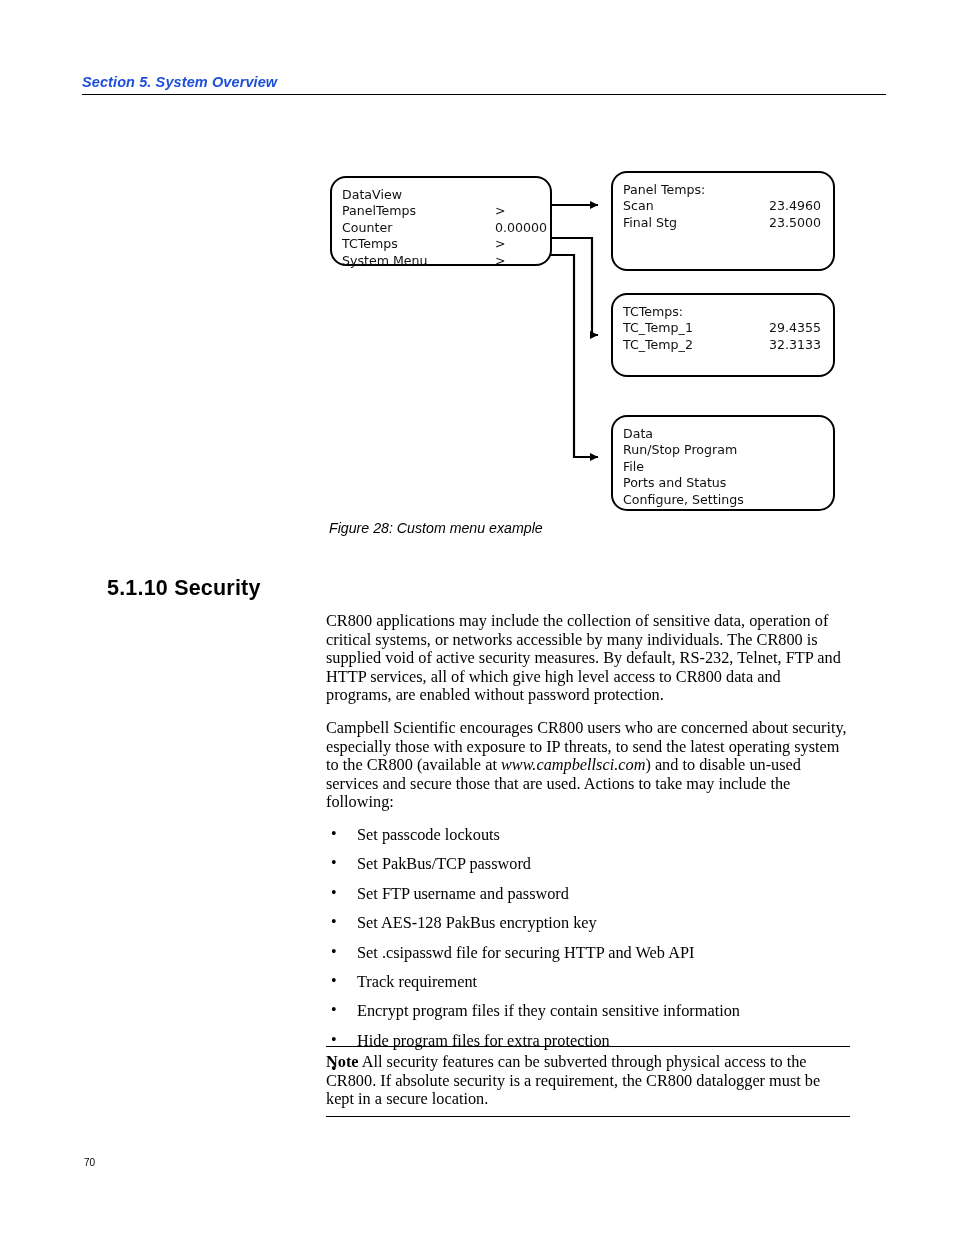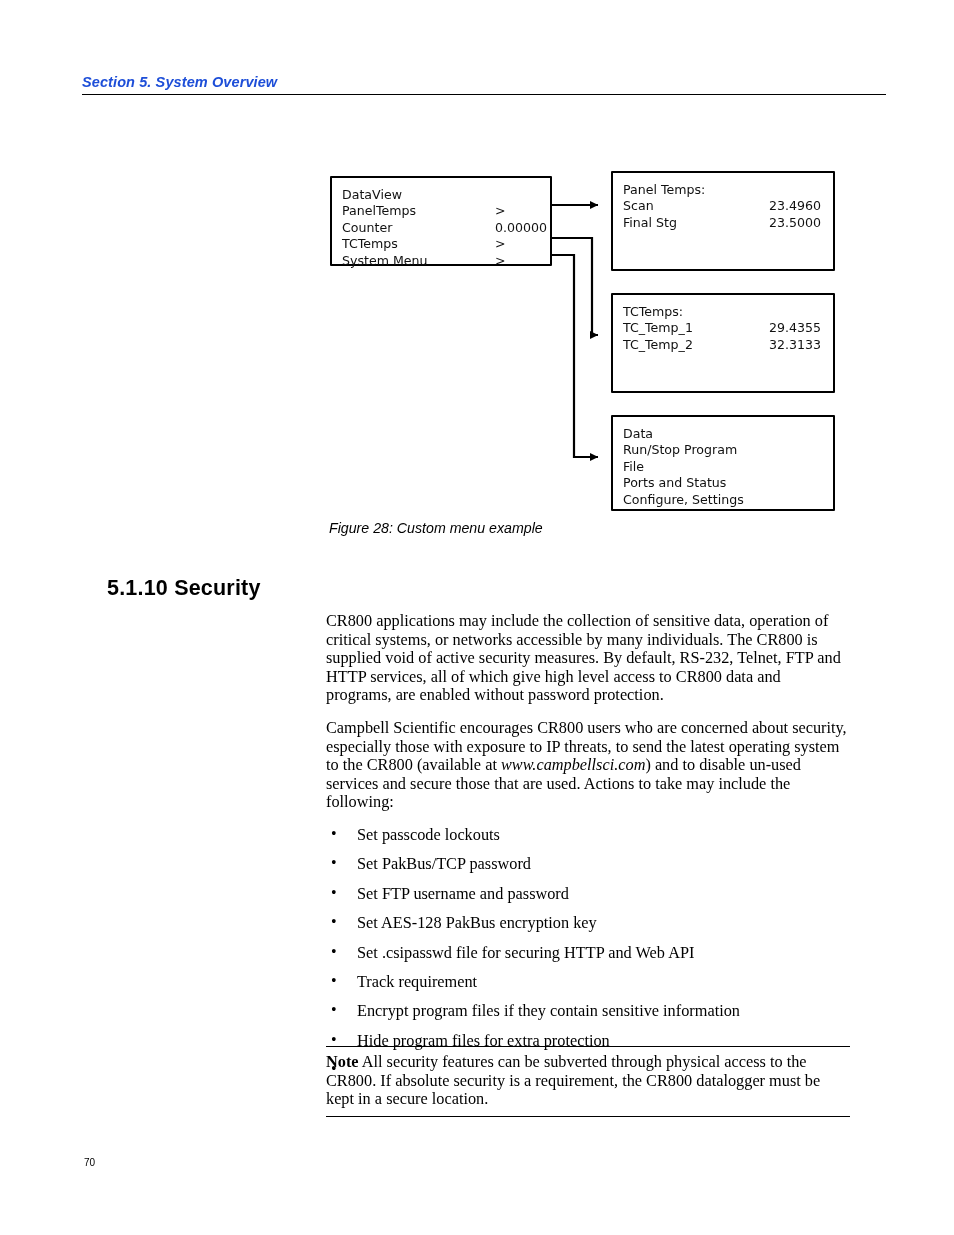--- a/index.html
+++ b/index.html
@@ -47,21 +47,21 @@
     top: 160px;
     width: 954px;
     height: 385px;
   }
   .fig-svg { position: absolute; left: 0; top: 0; }
 
   .lcd-box {
     position: absolute;
     box-sizing: border-box;
     border: 2.6px solid #000;
-    border-radius: 1px;
+    border-radius: 16px;
     background: #fff;
     font-family: "DejaVu Sans", "Liberation Sans", sans-serif;
     font-size: 12.6px;
     line-height: 16.4px;
     color: #111;
     padding: 9px 0 0 0;
   }
   .lcd-row {
     position: relative;
     height: 16.4px;
@@ -76,21 +76,21 @@
     position: absolute;
     top: 0;
   }
 
   
   #box-main   { left: 330px; top: 16px;  width: 222px; height: 90px; }
   #box-main .lcd-val { left: 163px; }
 
   #box-panel  { left: 611px; top: 11px;  width: 224px; height: 100px; }
   #box-panel .lcd-val  { right: 12px; }
-  #box-tc     { left: 611px; top: 133px; width: 224px; height: 100px; }
+  #box-tc     { left: 611px; top: 133px; width: 224px; height: 84px; }
   #box-tc .lcd-val     { right: 12px; }
   #box-sys    { left: 611px; top: 255px; width: 224px; height: 96px; }
 
   .fig-caption {
     position: absolute;
     left: 329px;
     top: 360px;
     font-family: "Liberation Sans", "DejaVu Sans", sans-serif;
     font-style: italic;
     font-size: 14.2px;

